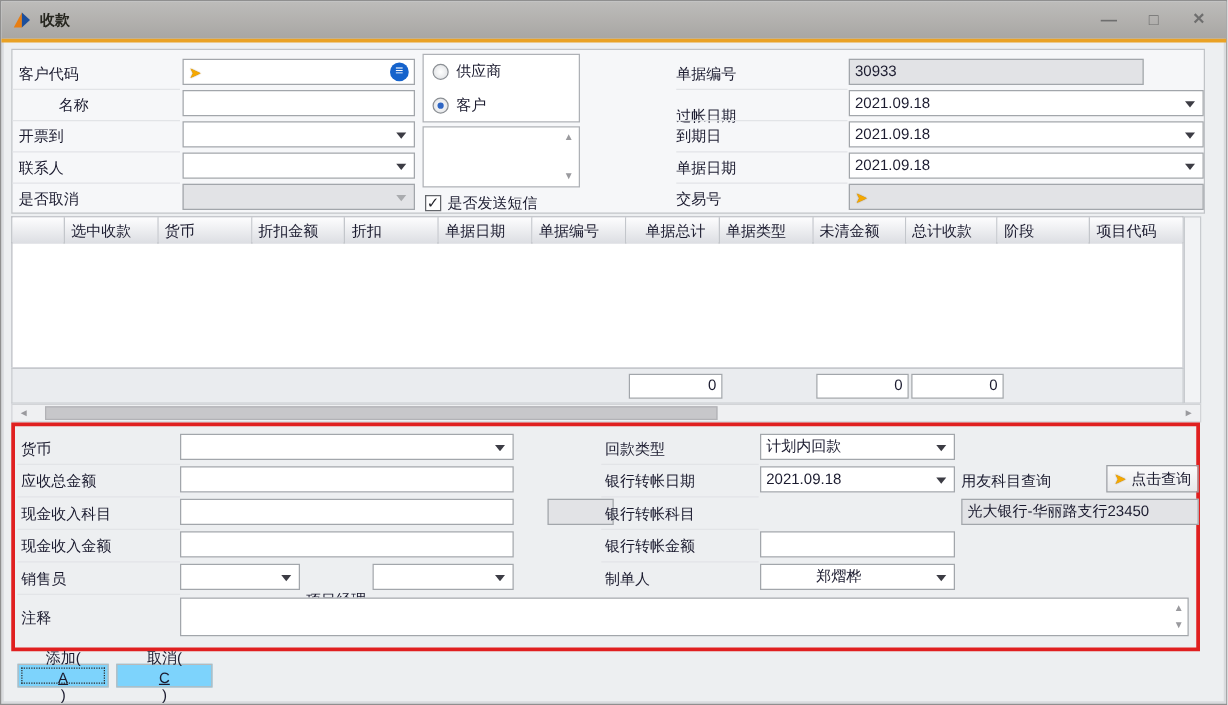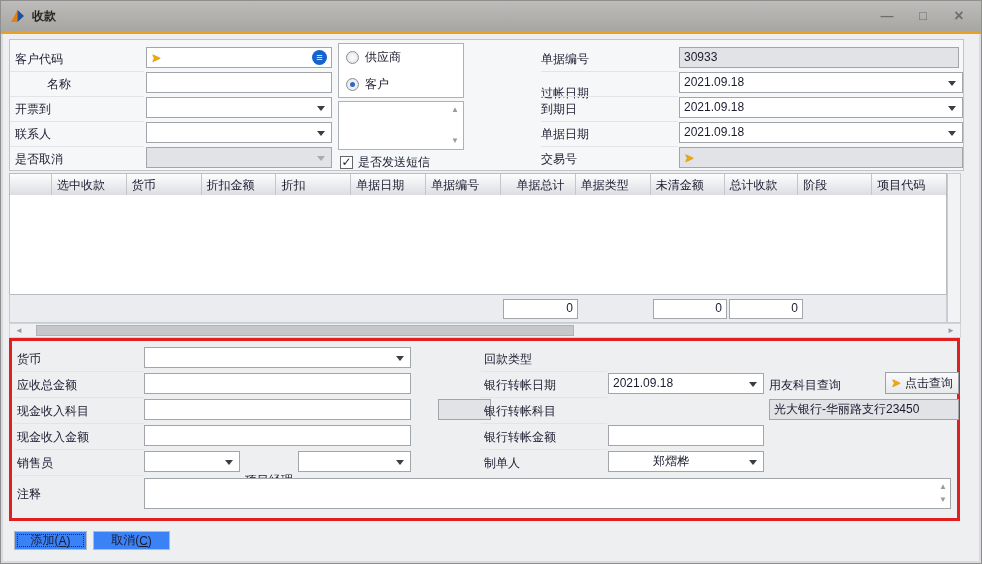--- a/index.html
+++ b/index.html
@@ -54,22 +54,22 @@
   .totbox { position:absolute; top:4px; height:20px; background:#fff; border:1px solid #a2a6ab;
             text-align:right; padding:1px 4px 0 0; }
   #hscroll { left:8px; top:322px; width:952px; height:15px; background:#eff0f2;
             border:1px solid #d2d4d7; }
   #hthumb { position:absolute; left:26px; top:1px; width:538px; height:11px;
             background:#c7c7ca; border:1px solid #b2b2b6; }
 
   
   #redpanel { left:8px; top:337px; width:951px; height:183px; border:3px solid #e02020; }
 
-  .btn-yellow { background:#3b82f6; border:1px solid #b9b9b9; height:19px;
-      display:flex; align-items:center; justify-content:center; cursor:default; }
+  .btn-yellow { background:#7dd3fc; border:1px solid #b9b9b9; height:19px;
+      display:flex; align-items:center; justify-content:center; cursor:default;flex-direction:column; }
   .btn-yellow.focus { outline:1px dotted #2c2c2c; outline-offset:-4px; }
   .qbtn { background:linear-gradient(#fafafb,#e8e9eb); border:1px solid #9da0a5; height:22px;
       display:flex; align-items:center; padding:0 5px; gap:4px; white-space:nowrap; overflow:hidden; }
   u { text-decoration:underline; }
 </style>
 </head>
 <body>
 
 <div id="win">
 
@@ -139,21 +139,21 @@
   <div class="abs lbl" style="left:540px; top:48px;">单据编号</div>
   <div class="abs lbl" style="left:540px; top:82px;">过帐日期</div>
   <div class="abs lbl" style="left:540px; top:98px;">到期日</div>
   <div class="abs lbl" style="left:540px; top:123px;">单据日期</div>
   <div class="abs lbl" style="left:540px; top:148px;">交易号</div>
   <div class="abs hline" style="left:540px; top:70px; width:137px;"></div>
   <div class="abs hline" style="left:540px; top:95px; width:137px;"></div>
   <div class="abs hline" style="left:540px; top:120px; width:137px;"></div>
   <div class="abs hline" style="left:540px; top:145px; width:137px;"></div>
 
-  <div class="abs field ro" style="left:678px; top:46px; width:280px;">
+  <div class="abs field ro" style="left:678px; top:46px; width:236px;">
     <span>30933</span>
     </div>
   <div class="abs field" style="left:678px; top:71px; width:284px;">
     <span>2021.09.18</span>
     <span class="dda"></span>
     </div>
   <div class="abs field" style="left:678px; top:96px; width:284px;">
     <span>2021.09.18</span>
     <span class="dda"></span>
     </div>
@@ -231,20 +231,24 @@
   <div class="abs lbl" style="left:483px; top:348px;">回款类型</div>
   <div class="abs lbl" style="left:483px; top:374px;">银行转帐日期</div>
   <div class="abs lbl" style="left:483px; top:400px;">银行转帐科目</div>
   <div class="abs lbl" style="left:483px; top:426px;">银行转帐金额</div>
   <div class="abs lbl" style="left:483px; top:452px;">制单人</div>
   <div class="abs hline" style="left:480px; top:370px; width:126px;"></div>
   <div class="abs hline" style="left:480px; top:396px; width:126px;"></div>
   <div class="abs hline" style="left:480px; top:422px; width:126px;"></div>
   <div class="abs hline" style="left:480px; top:448px; width:126px;"></div>
 
+  <div class="abs field" style="left:607px; top:346px; width:156px;">
+    <span>计划内回款</span>
+    <span class="dda"></span>
+    </div>
   <div class="abs field" style="left:607px; top:372px; width:156px;">
     <span>2021.09.18</span>
     <span class="dda"></span>
     </div>
   <div class="abs lbl" style="left:768px; top:374px;">用友科目查询</div>
   <div class="abs qbtn" style="left:884px; top:371px; width:74px;">
     <span class="orange-arrow">➤</span>
     <span>点击查询</span>
   </div>
   <div class="abs field ro" style="left:768px; top:398px; width:190px;">

